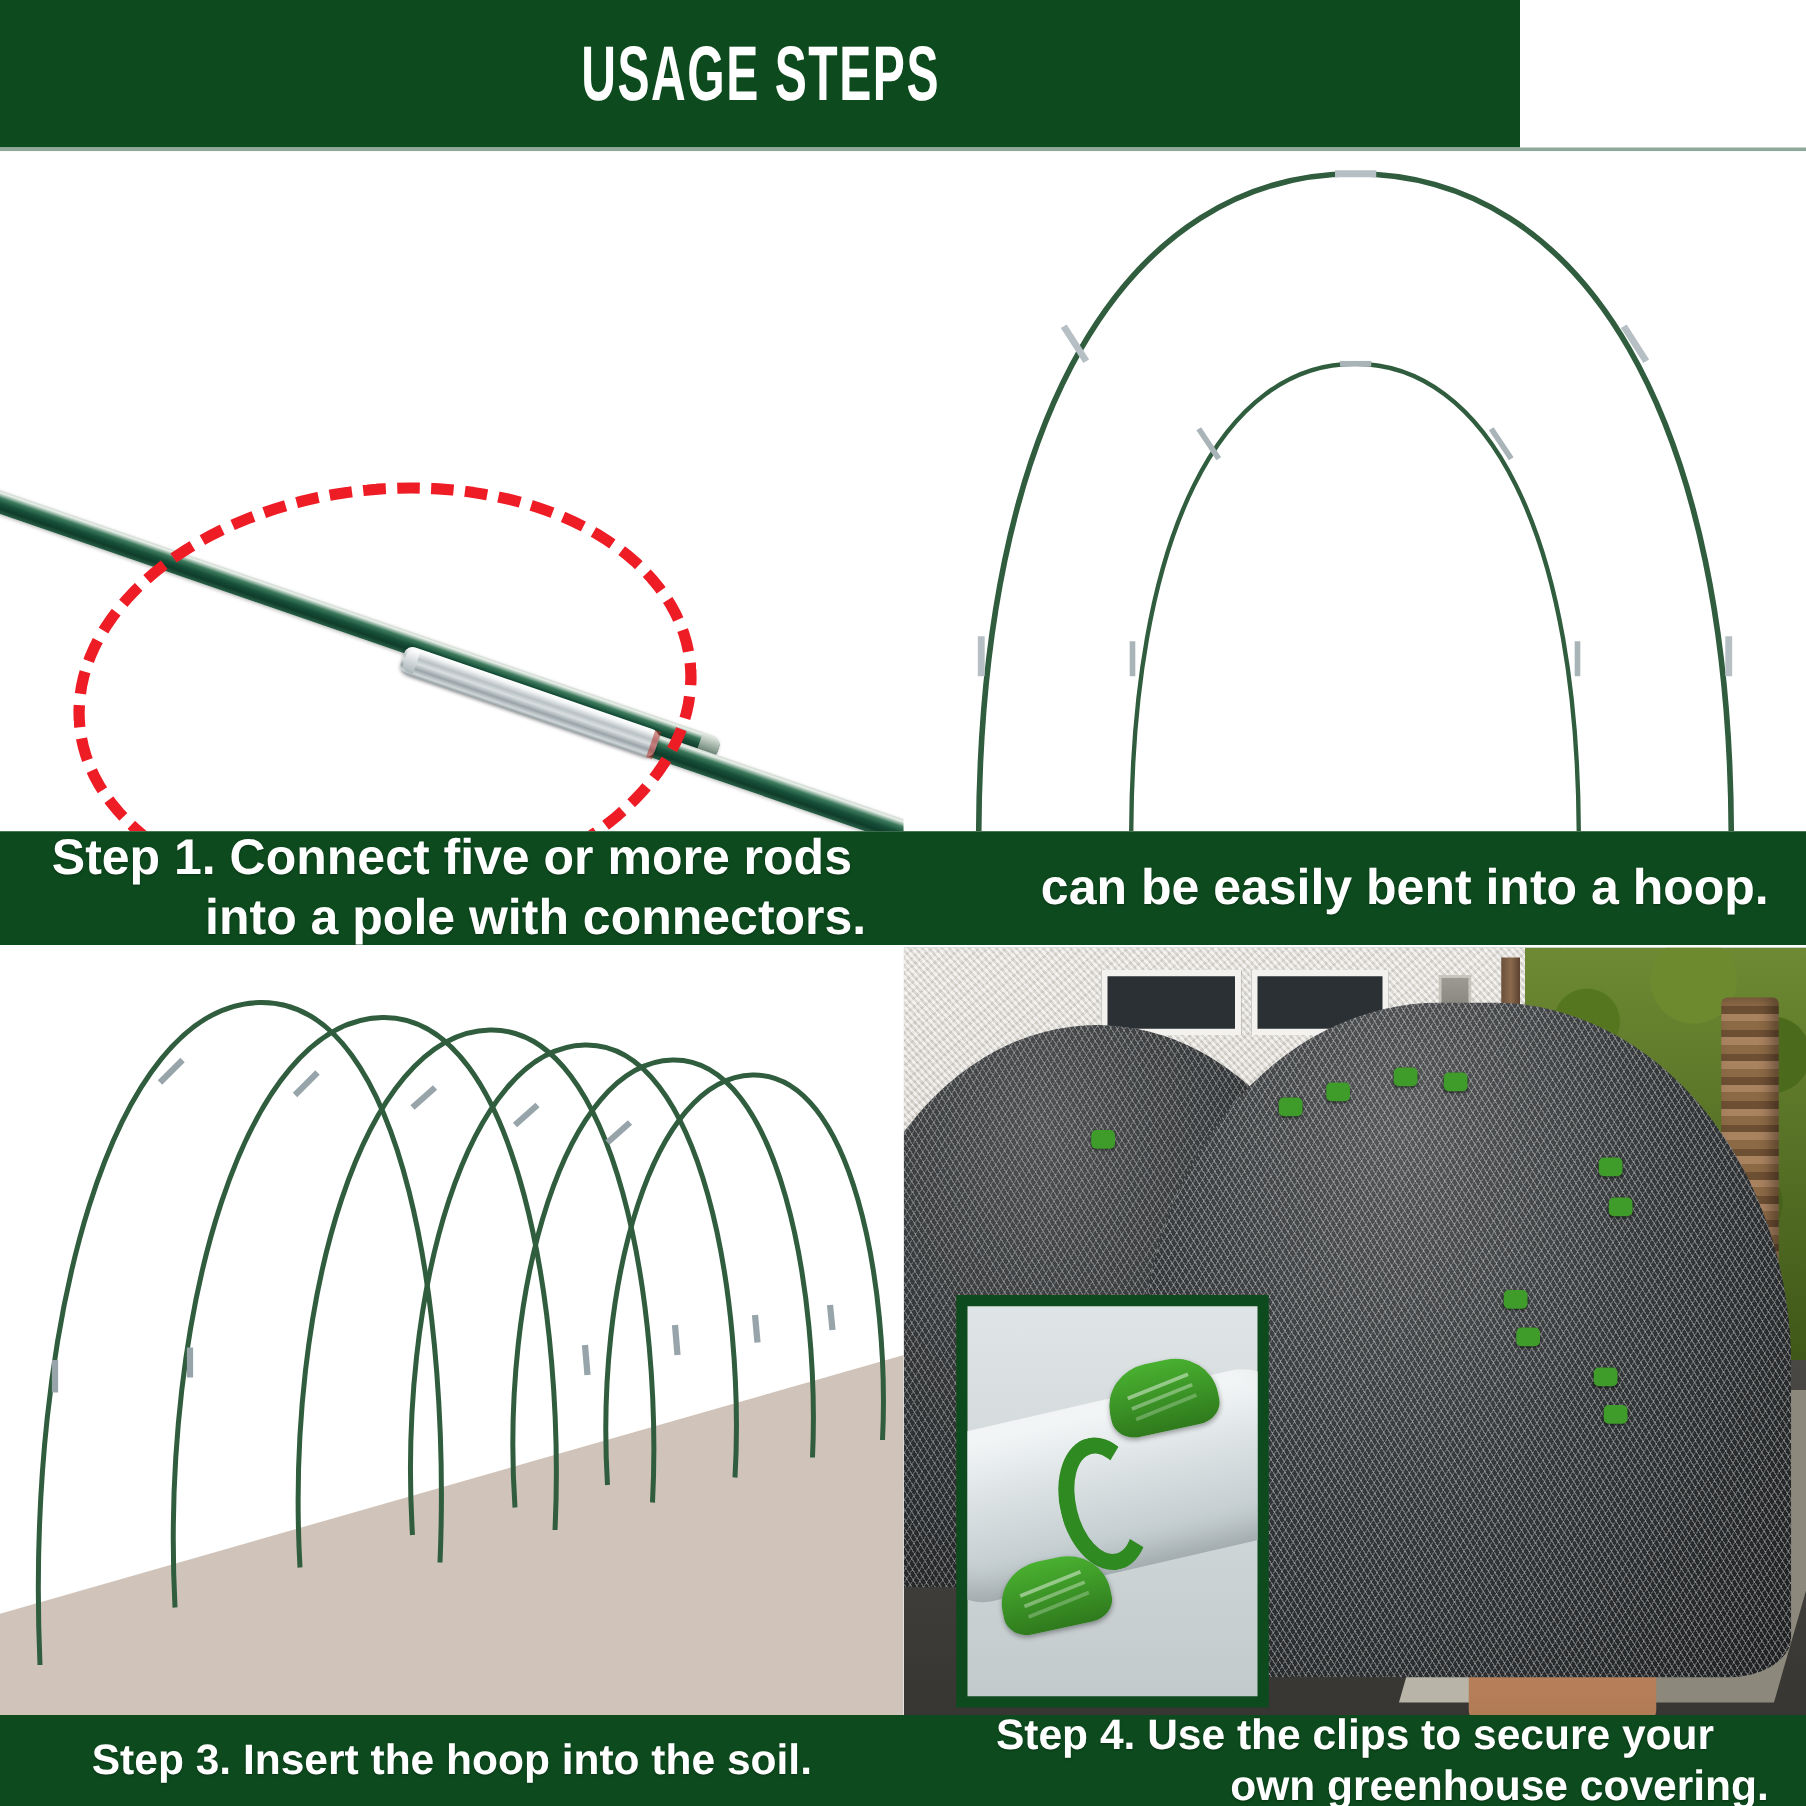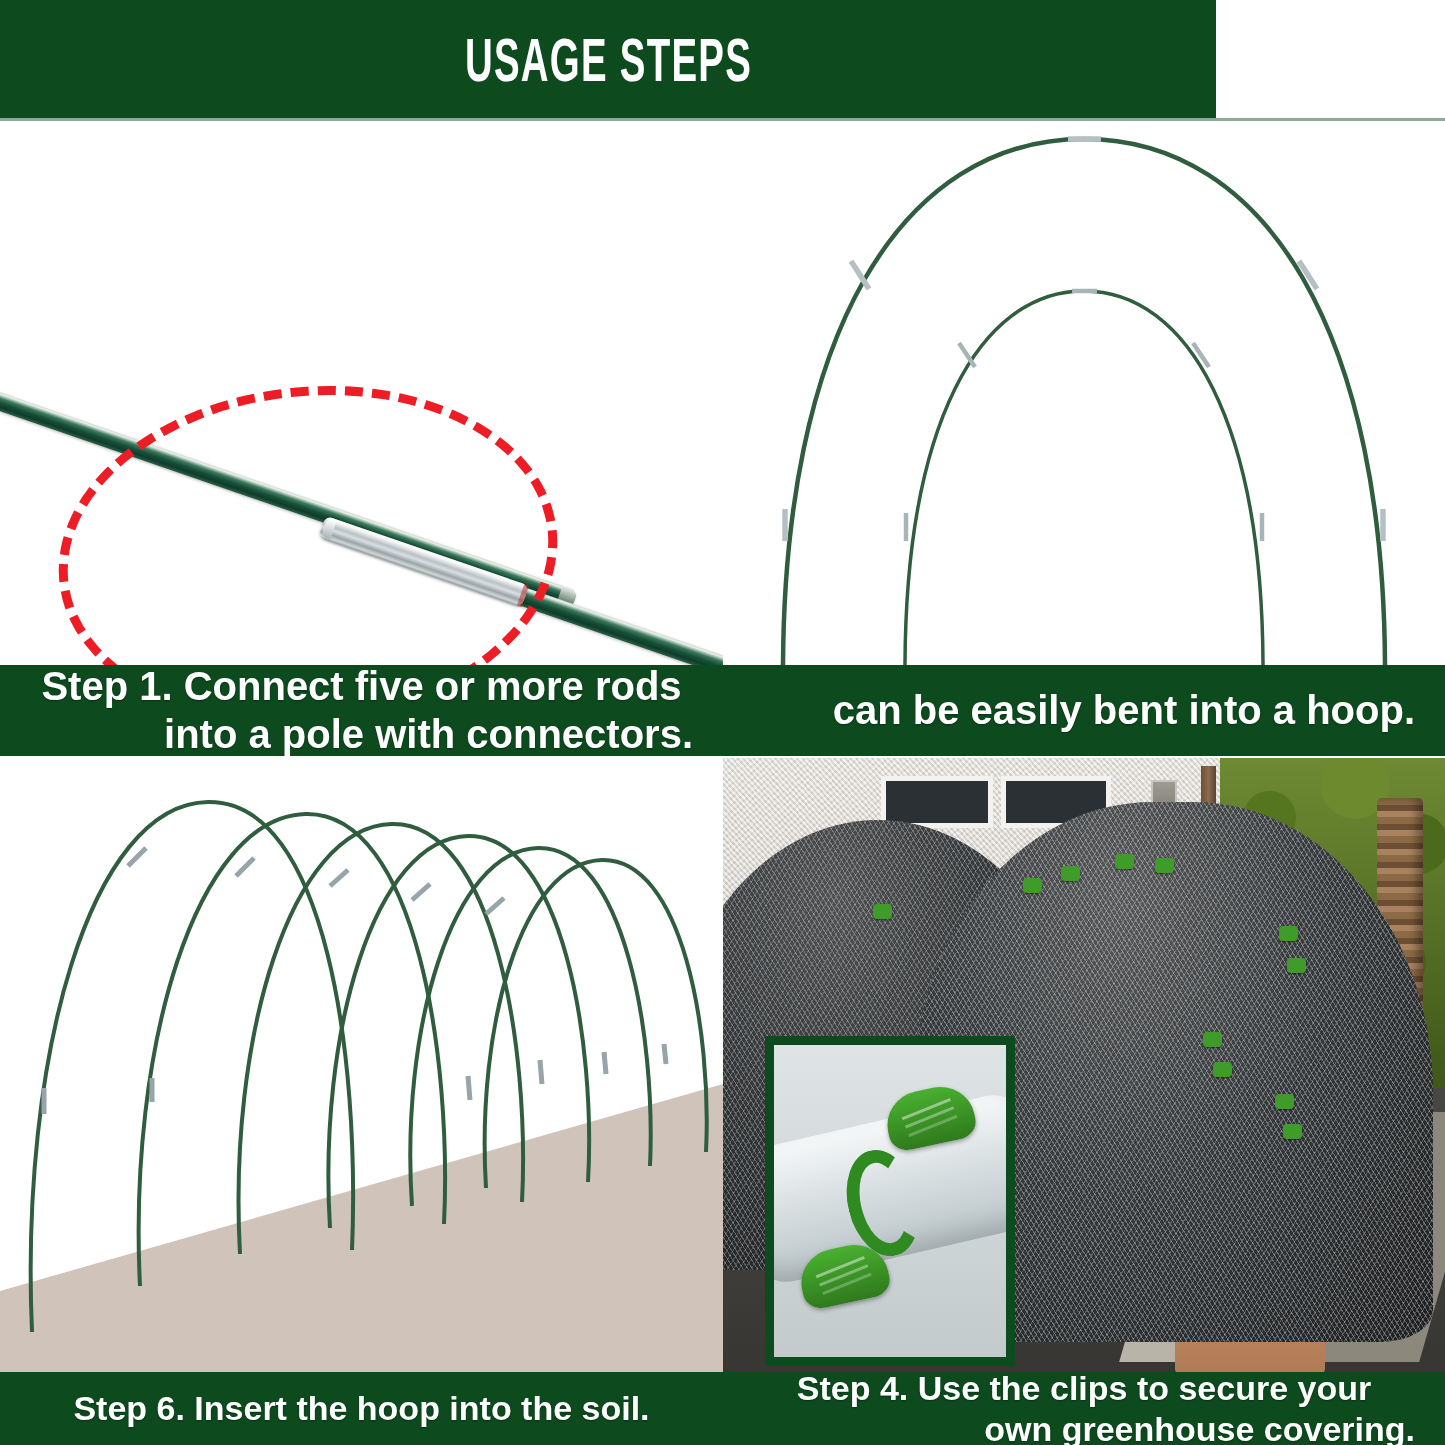--- a/index.html
+++ b/index.html
@@ -400,21 +400,21 @@
           <div class="inset-hook"></div>
           <div class="inset-clip c1"></div>
           <div class="inset-clip c2"></div>
         </div>
       </div>
     </div>
   </div>
 
   <div class="caption-band cap-row34">
     <div class="cap-half cap-left">
-      <div class="cap-line cap-left-only">Step 6. Insert the hoop into the soil.</div>
+      <div class="cap-line cap-left-only">Step 3. Insert the hoop into the soil.</div>
     </div>
     <div class="cap-half cap-right">
       <div class="cap-line">Step 4. Use the clips to secure your</div>
       <div class="cap-line l2">own greenhouse covering.</div>
     </div>
   </div>
 
 </div>
 
 </body></html>

